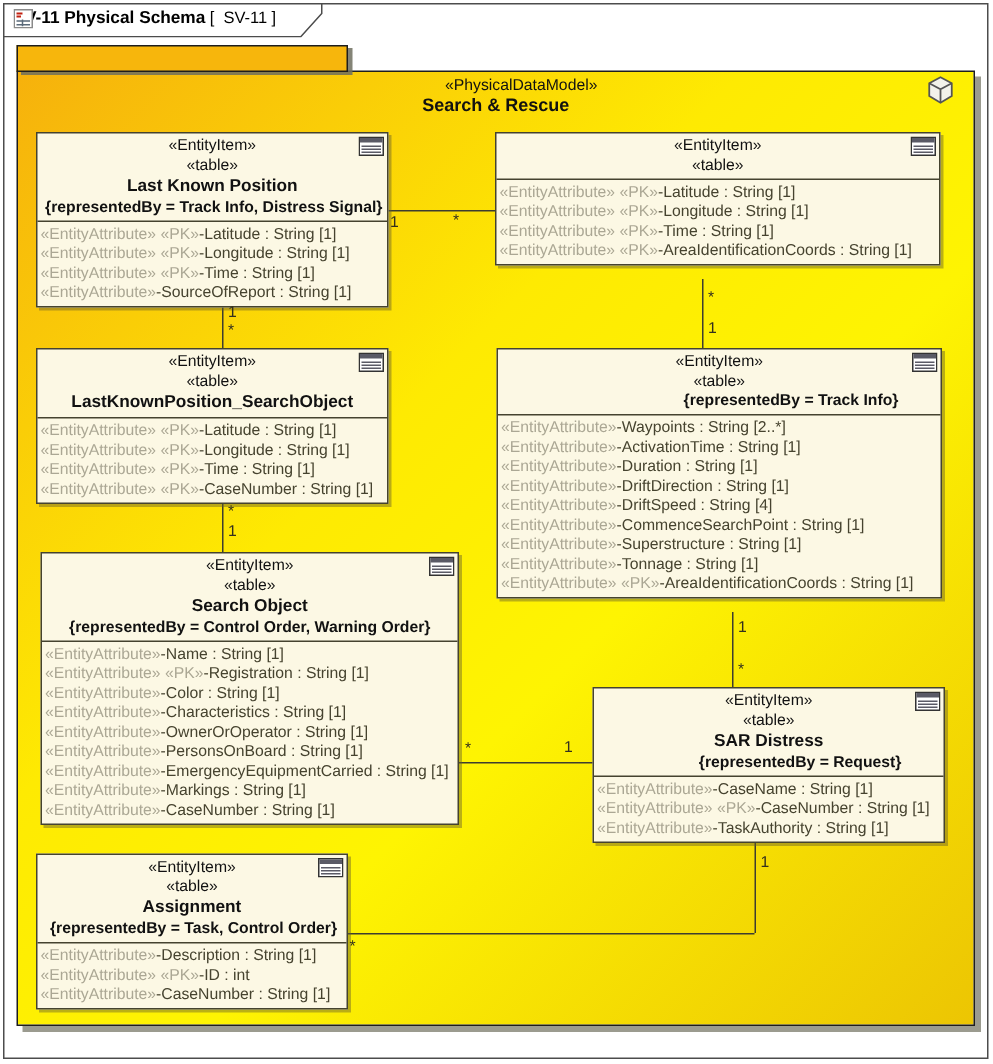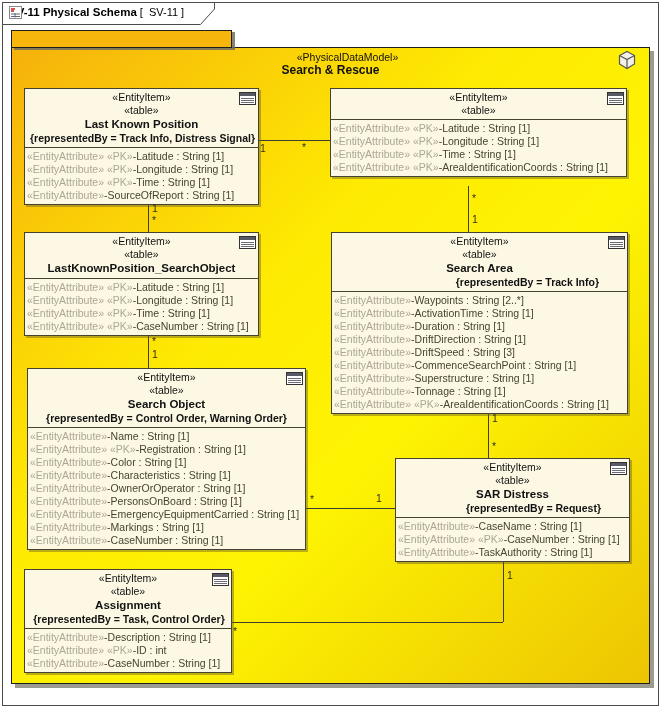--- a/index.html
+++ b/index.html
@@ -171,33 +171,32 @@
 
   <div class="entity" style="left:331px;top:232px;width:295px">
     <div class="e-head">
       <span class="e-icon"><svg width="17" height="13">
             <rect x="0.5" y="0.5" width="16" height="12" fill="#fff" stroke="#333"></rect>
             <rect x="1" y="1" width="15" height="3" fill="#5a5a66"></rect>
             <path d="M2 6.5h13 M2 8.5h13 M2 10.5h13" stroke="#5a5a66" stroke-width="0.9"></path>
           </svg></span>
       <div class="st">«EntityItem»</div>
       <div class="st">«table»</div>
-      <div class="nm">Search Area</div>
       <div class="cons right">{representedBy = Track Info}</div>
     </div>
     <div class="e-attrs">
   <div class="attr-row"><span class="stereo">«EntityAttribute»</span><span class="rest">-Waypoints : String [2..*]</span></div>
 
   <div class="attr-row"><span class="stereo">«EntityAttribute»</span><span class="rest">-ActivationTime : String [1]</span></div>
 
   <div class="attr-row"><span class="stereo">«EntityAttribute»</span><span class="rest">-Duration : String [1]</span></div>
 
   <div class="attr-row"><span class="stereo">«EntityAttribute»</span><span class="rest">-DriftDirection : String [1]</span></div>
 
-  <div class="attr-row"><span class="stereo">«EntityAttribute»</span><span class="rest">-DriftSpeed : String [3]</span></div>
+  <div class="attr-row"><span class="stereo">«EntityAttribute»</span><span class="rest">-DriftSpeed : String [4]</span></div>
 
   <div class="attr-row"><span class="stereo">«EntityAttribute»</span><span class="rest">-CommenceSearchPoint : String [1]</span></div>
 
   <div class="attr-row"><span class="stereo">«EntityAttribute»</span><span class="rest">-Superstructure : String [1]</span></div>
 
   <div class="attr-row"><span class="stereo">«EntityAttribute»</span><span class="rest">-Tonnage : String [1]</span></div>
 
   <div class="attr-row"><span class="stereo">«EntityAttribute» «PK»</span><span class="rest">-AreaIdentificationCoords : String [1]</span></div>
 </div>
   </div>

